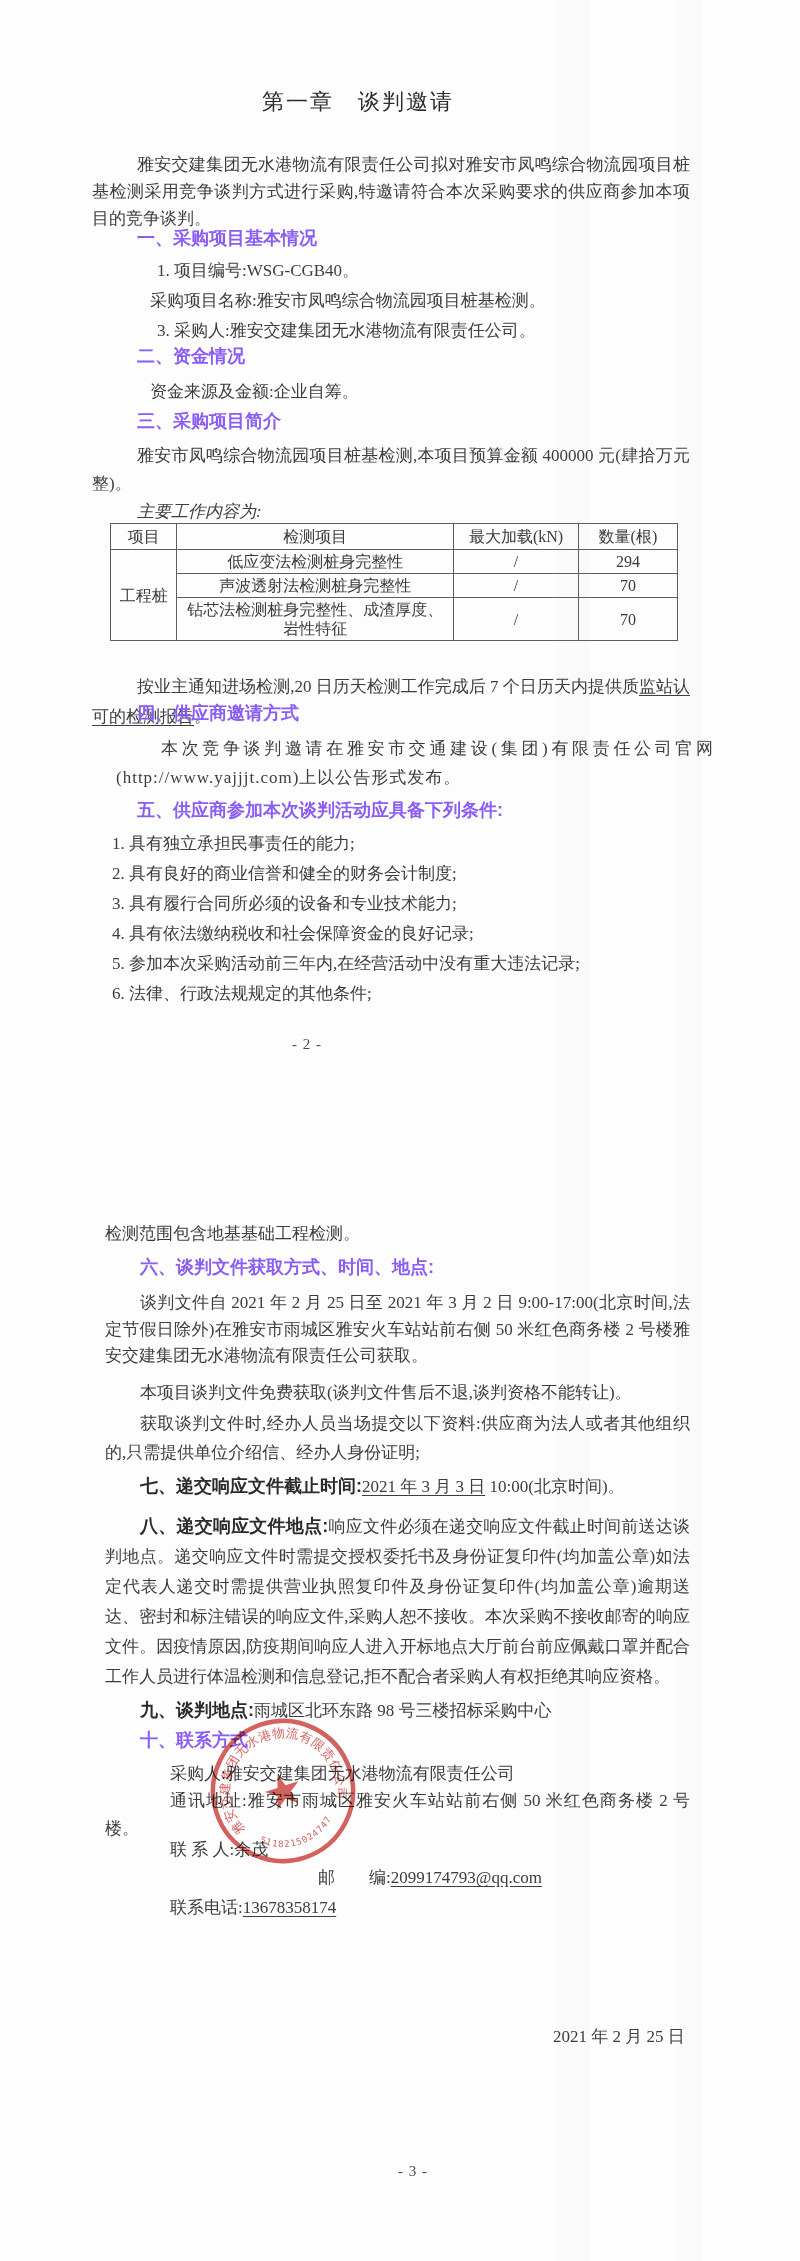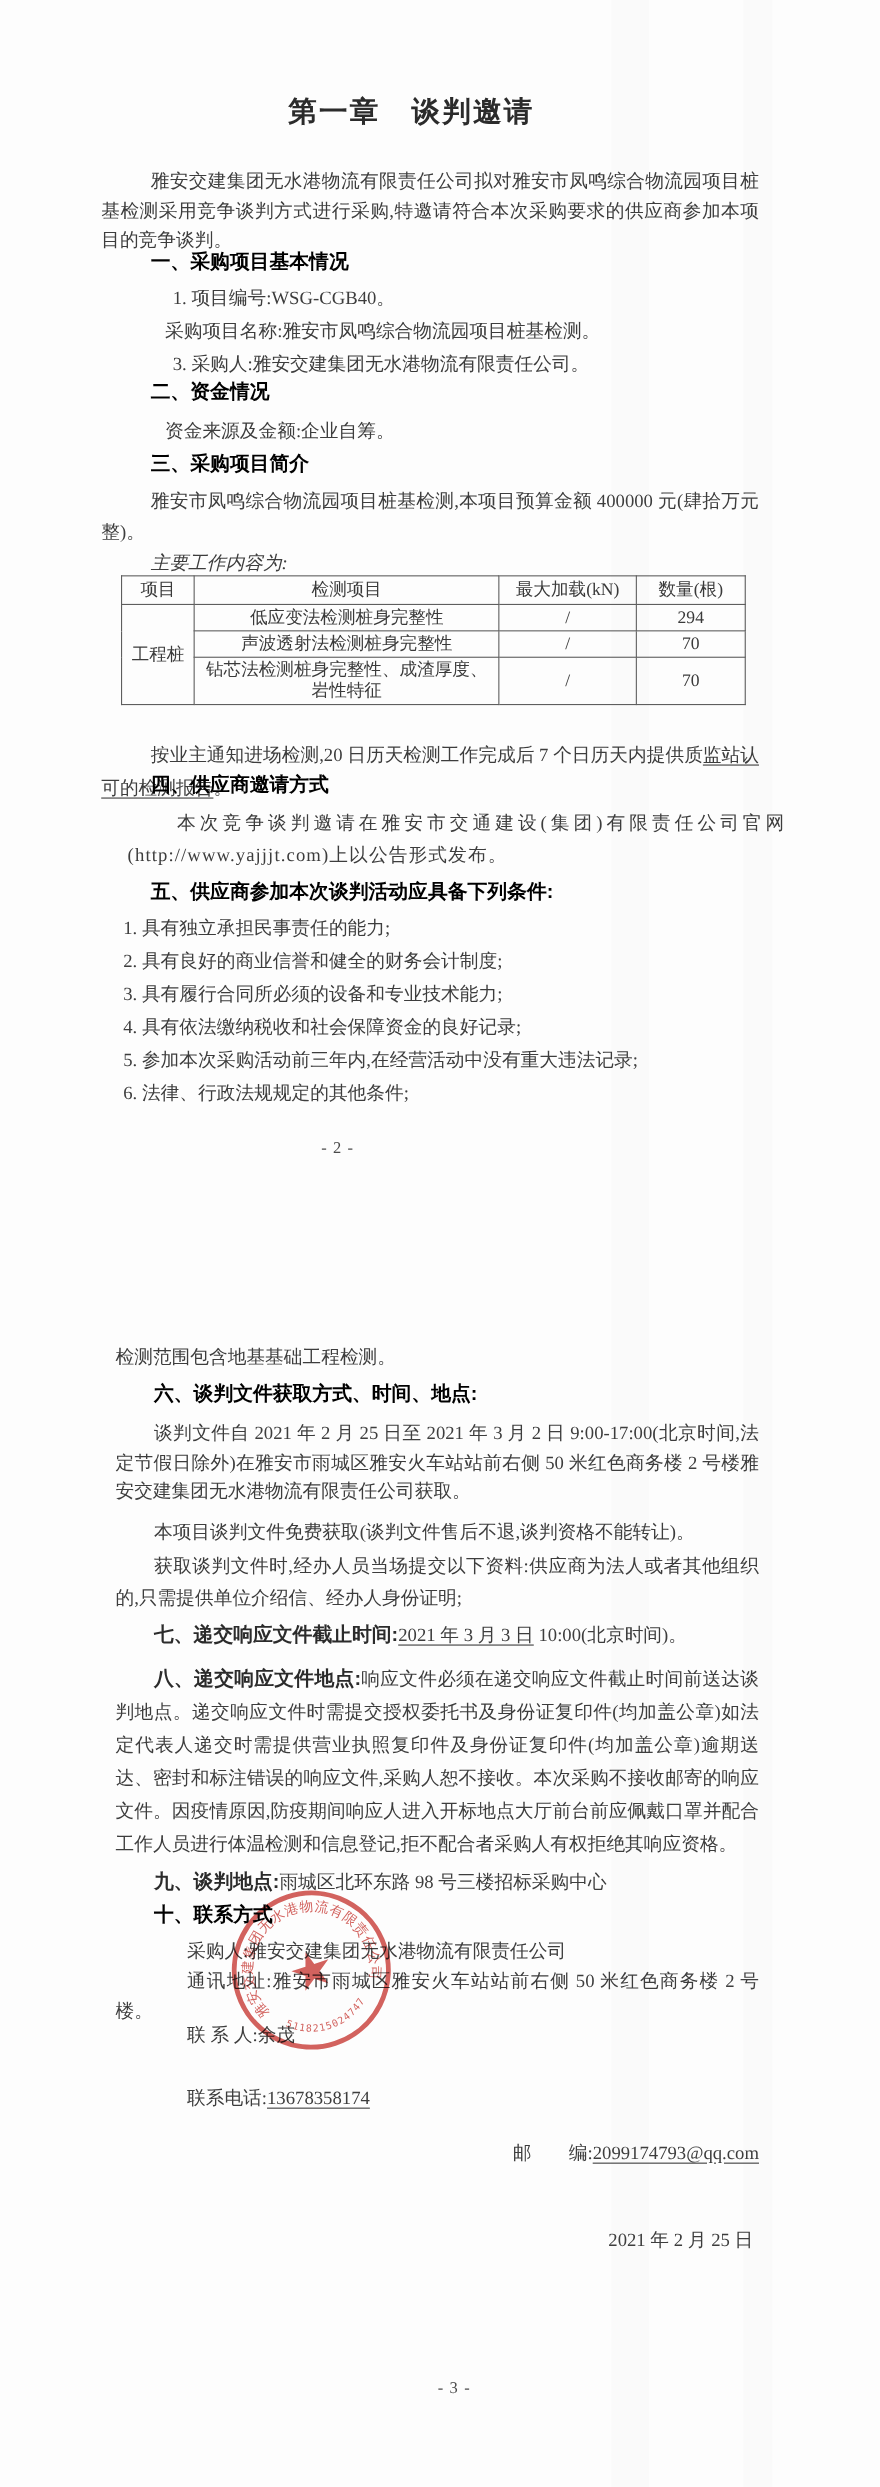--- a/index.html
+++ b/index.html
@@ -7,25 +7,25 @@
     position:relative;width:800px;height:2261px;margin:0 auto;
     background:#fdfdfd;overflow:hidden;
     font-family:"Liberation Serif","DejaVu Serif",serif;
     color:#3d3d3d;font-size:17px;line-height:27px;
   }
   .scanband{position:absolute;top:0;height:100%;background:rgba(90,90,110,0.018);}
   .blk{position:absolute;left:92px;width:598px;text-align:justify;}
   .p2blk{position:absolute;left:105px;width:585px;text-align:justify;}
   .doc-title{
     font-family:"Liberation Sans","DejaVu Sans",sans-serif;
-    font-weight:700;font-size:26px;color:#2b2b2b;letter-spacing:2px;white-space:nowrap;
+    font-weight:400;font-size:22px;color:#2b2b2b;letter-spacing:2px;white-space:nowrap;
   }
   .hd{
     font-family:"Liberation Sans","DejaVu Sans",sans-serif;
-    font-weight:700;font-size:18px;color:#000000;white-space:nowrap;line-height:22px;
+    font-weight:700;font-size:18px;color:#8b5cf6;white-space:nowrap;line-height:22px;
   }
   .hd-inline{
     font-family:"Liberation Sans","DejaVu Sans",sans-serif;
     font-weight:700;font-size:18px;color:#2b2b2b;
   }
   .indent{text-indent:45px;}
   .u{text-decoration:underline;text-underline-offset:3px;}
   .pagenum{position:absolute;font-size:15px;color:#4a4a4a;letter-spacing:1px;}
   table.work{
     position:absolute;left:110px;top:523px;width:568px;
@@ -125,21 +125,21 @@
   <div class="p2blk" style="top:1473px;left:140px;width:550px;text-align:left;white-space:nowrap;"><span class="hd-inline">七、递交响应文件截止时间:</span><span class="u">2021 年 3 月 3 日</span><span> 10:00(北京时间)。</span></div>
 
   <div class="p2blk" style="top:1511px;text-indent:35px;line-height:30px;"><span class="hd-inline">八、递交响应文件地点:</span><span>响应文件必须在递交响应文件截止时间前送达谈判地点。递交响应文件时需提交授权委托书及身份证复印件(均加盖公章)如法定代表人递交时需提供营业执照复印件及身份证复印件(均加盖公章)逾期送达、密封和标注错误的响应文件,采购人恕不接收。本次采购不接收邮寄的响应文件。因疫情原因,防疫期间响应人进入开标地点大厅前台前应佩戴口罩并配合工作人员进行体温检测和信息登记,拒不配合者采购人有权拒绝其响应资格。</span></div>
 
   <div class="p2blk" style="top:1697px;left:140px;width:550px;text-align:left;white-space:nowrap;"><span class="hd-inline">九、谈判地点:</span><span>雨城区北环东路 98 号三楼招标采购中心</span></div>
 
   <div class="p2blk hd" style="top:1729px;left:140px;width:auto;">十、联系方式</div>
   <div class="p2blk contact-line" style="top:1760px;left:170px;width:520px;text-align:left;">采购人:雅安交建集团无水港物流有限责任公司</div>
   <div class="p2blk" style="top:1787px;text-indent:65px;line-height:28px;">通讯地址:雅安市雨城区雅安火车站站前右侧 50 米红色商务楼 2 号楼。</div>
   <div class="p2blk contact-line" style="top:1836px;left:170px;width:520px;text-align:left;"><span>联 系 人:</span><span>余茂</span></div>
-  <div class="p2blk contact-line" style="top:1944px;left:170px;width:520px;text-align:right;"><span>邮　　编:</span><span class="u">2099174793@qq.com</span></div>
+  <div class="p2blk contact-line" style="top:1864px;left:170px;width:520px;text-align:center;"><span>邮　　编:</span><span class="u">2099174793@qq.com</span></div>
   <div class="p2blk contact-line" style="top:1894px;left:170px;width:520px;text-align:left;"><span>联系电话:</span><span class="u">13678358174</span></div>
 
   <div class="date-line">2021 年 2 月 25 日</div>
 
   <div class="pagenum" style="top:2158px;left:398px;">- 3 -</div>
 
   <svg class="stamp" viewBox="0 0 160 160">
     <g transform="rotate(-18 80 80)" fill="#cc4540" stroke="none">
       <circle cx="80" cy="80" r="70" fill="none" stroke="#cc4540" stroke-width="4.5"></circle>
       <path id="sealTopArc" d="M 29.9 100.2 A 54 54 0 1 1 130.1 100.2" fill="none"></path>

